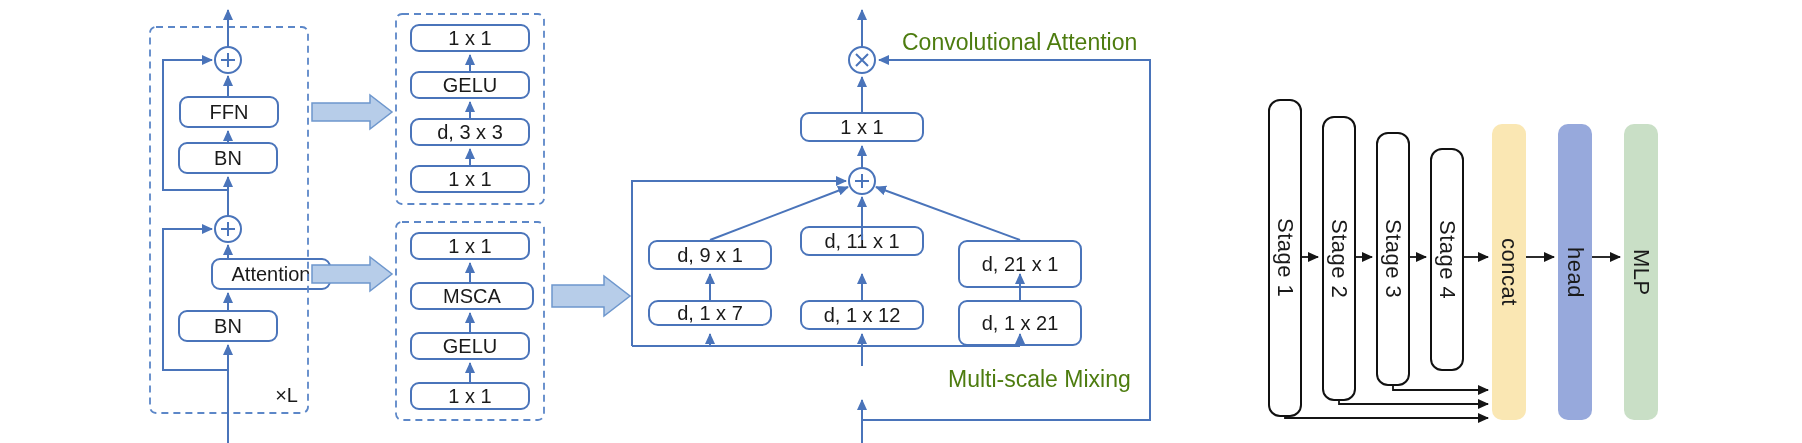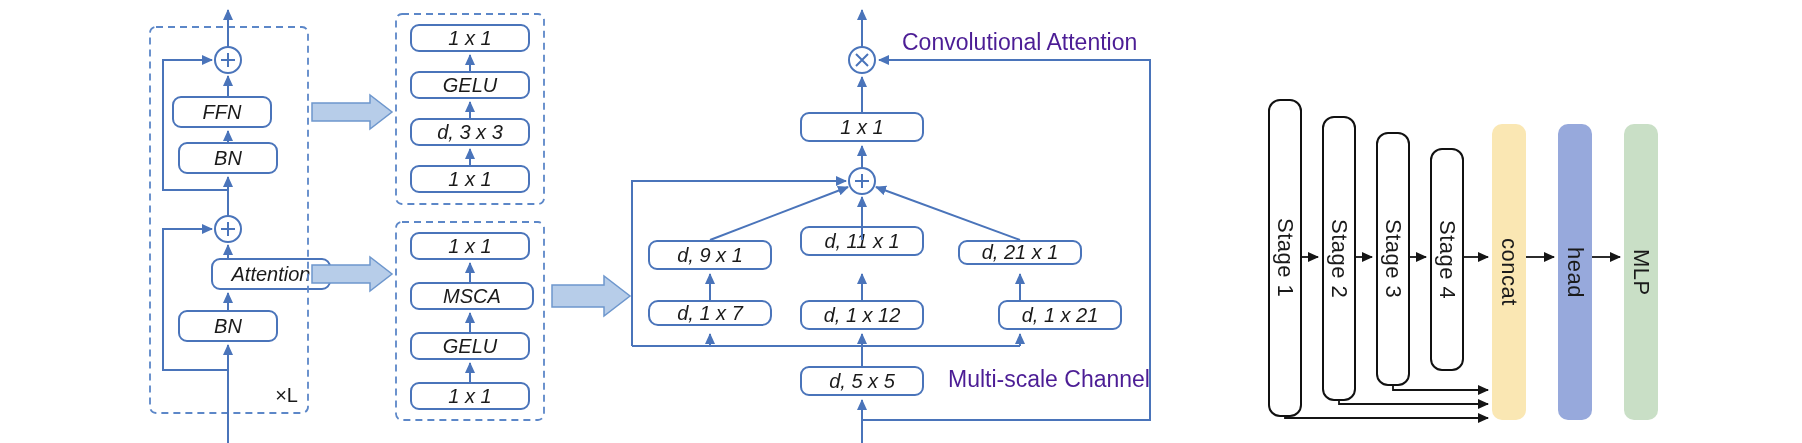--- a/index.html
+++ b/index.html
@@ -4,72 +4,71 @@
 <style>
   html,body { margin:0; padding:0; background:#ffffff; }
   .canvas {
     position:relative; width:1802px; height:443px; background:#ffffff;
     font-family:"Liberation Sans", sans-serif; color:#1a1a1a; overflow:hidden;
   }
   .box {
     position:absolute; box-sizing:border-box;
     border:2px solid #4a74ba; border-radius:9px; background:#ffffff;
     display:flex; align-items:center; justify-content:center;
-    font-size:20px; color:#1a1a1a; white-space:nowrap;font-style:italic;
+    font-size:20px; color:#1a1a1a; white-space:nowrap;
   }
-  .ann { position:absolute; font-size:23px; color:#4c1d95; white-space:nowrap; }
+  .ann { position:absolute; font-size:23px; color:#4d7c0f; white-space:nowrap; }
   .repeat { position:absolute; font-size:20px; color:#1a1a1a; text-align:right; }
   .vbar {
     position:absolute; box-sizing:border-box; width:34px;
     border:2.5px solid #111111; border-radius:12px; background:#ffffff;
     display:flex; align-items:center; justify-content:center;
   }
   .cbar {
     position:absolute; box-sizing:border-box; width:34px; height:296px; top:124px;
     border-radius:10px; display:flex; align-items:center; justify-content:center;
   }
   .vtext { writing-mode:vertical-rl; text-orientation:mixed; font-size:22px; color:#1a1a1a; letter-spacing:0.5px; }
   svg.overlay { position:absolute; left:0; top:0; pointer-events:none; }
 </style>
 </head>
 <body>
 
 <div class="canvas">
 
-  <div class="box" style="left:172px;top:96px;width:100px;height:32px;">FFN</div>
+  <div class="box" style="left:179px;top:96px;width:100px;height:32px;">FFN</div>
   <div class="box" style="left:178px;top:142px;width:100px;height:32px;">BN</div>
   <div class="box" style="left:168px;top:258px;width:120px;height:32px;margin-left:43px;">Attention</div>
   <div class="box" style="left:178px;top:310px;width:100px;height:32px;">BN</div>
   <div class="repeat" style="left:250px;top:384px;width:48px;">×L</div>
 
   <div class="box" style="left:410px;top:24px;width:120px;height:28px;">1 x 1</div>
   <div class="box" style="left:410px;top:71px;width:120px;height:28px;">GELU</div>
   <div class="box" style="left:410px;top:118px;width:120px;height:28px;">d, 3 x 3</div>
   <div class="box" style="left:410px;top:165px;width:120px;height:28px;">1 x 1</div>
 
   <div class="box" style="left:410px;top:232px;width:120px;height:28px;">1 x 1</div>
   <div class="box" style="left:410px;top:282px;width:124px;height:28px;">MSCA</div>
   <div class="box" style="left:410px;top:332px;width:120px;height:28px;">GELU</div>
   <div class="box" style="left:410px;top:382px;width:120px;height:28px;">1 x 1</div>
 
-  <div class="box" style="left:800px;top:366px;width:124px;height:30px;">d, 5 x 5</div>
 
   <div class="box" style="left:648px;top:300px;width:124px;height:26px;border-radius:10px;">d, 1 x 7</div>
   <div class="box" style="left:648px;top:240px;width:124px;height:30px;">d, 9 x 1</div>
 
   <div class="box" style="left:800px;top:300px;width:124px;height:30px;">d, 1 x 12</div>
   <div class="box" style="left:800px;top:226px;width:124px;height:30px;">d, 11 x 1</div>
 
-  <div class="box" style="left:958px;top:300px;width:124px;height:30px;margin-left:40px;">d, 1 x 21</div>
-  <div class="box" style="left:958px;top:240px;width:124px;height:25px;">d, 21 x 1</div>
+  <div class="box" style="left:958px;top:300px;width:124px;height:46px;">d, 1 x 21</div>
+  <div class="box" style="left:958px;top:240px;width:124px;height:48px;">d, 21 x 1</div>
 
   <div class="box" style="left:800px;top:112px;width:124px;height:30px;">1 x 1</div>
 
   <div class="ann" style="left:902px;top:29px;">Convolutional Attention</div>
-  <div class="ann" style="left:948px;top:366px;">Multi-scale Channel</div>
+  <div class="ann" style="left:948px;top:366px;">Multi-scale Mixing</div>
 
   <div class="vbar" style="left:1268px;top:99px;height:318px;">
     <span class="vtext">Stage 1</span>
   </div>
   <div class="vbar" style="left:1322px;top:116px;height:285px;">
     <span class="vtext">Stage 2</span>
   </div>
   <div class="vbar" style="left:1376px;top:132px;height:254px;">
     <span class="vtext">Stage 3</span>
   </div>

